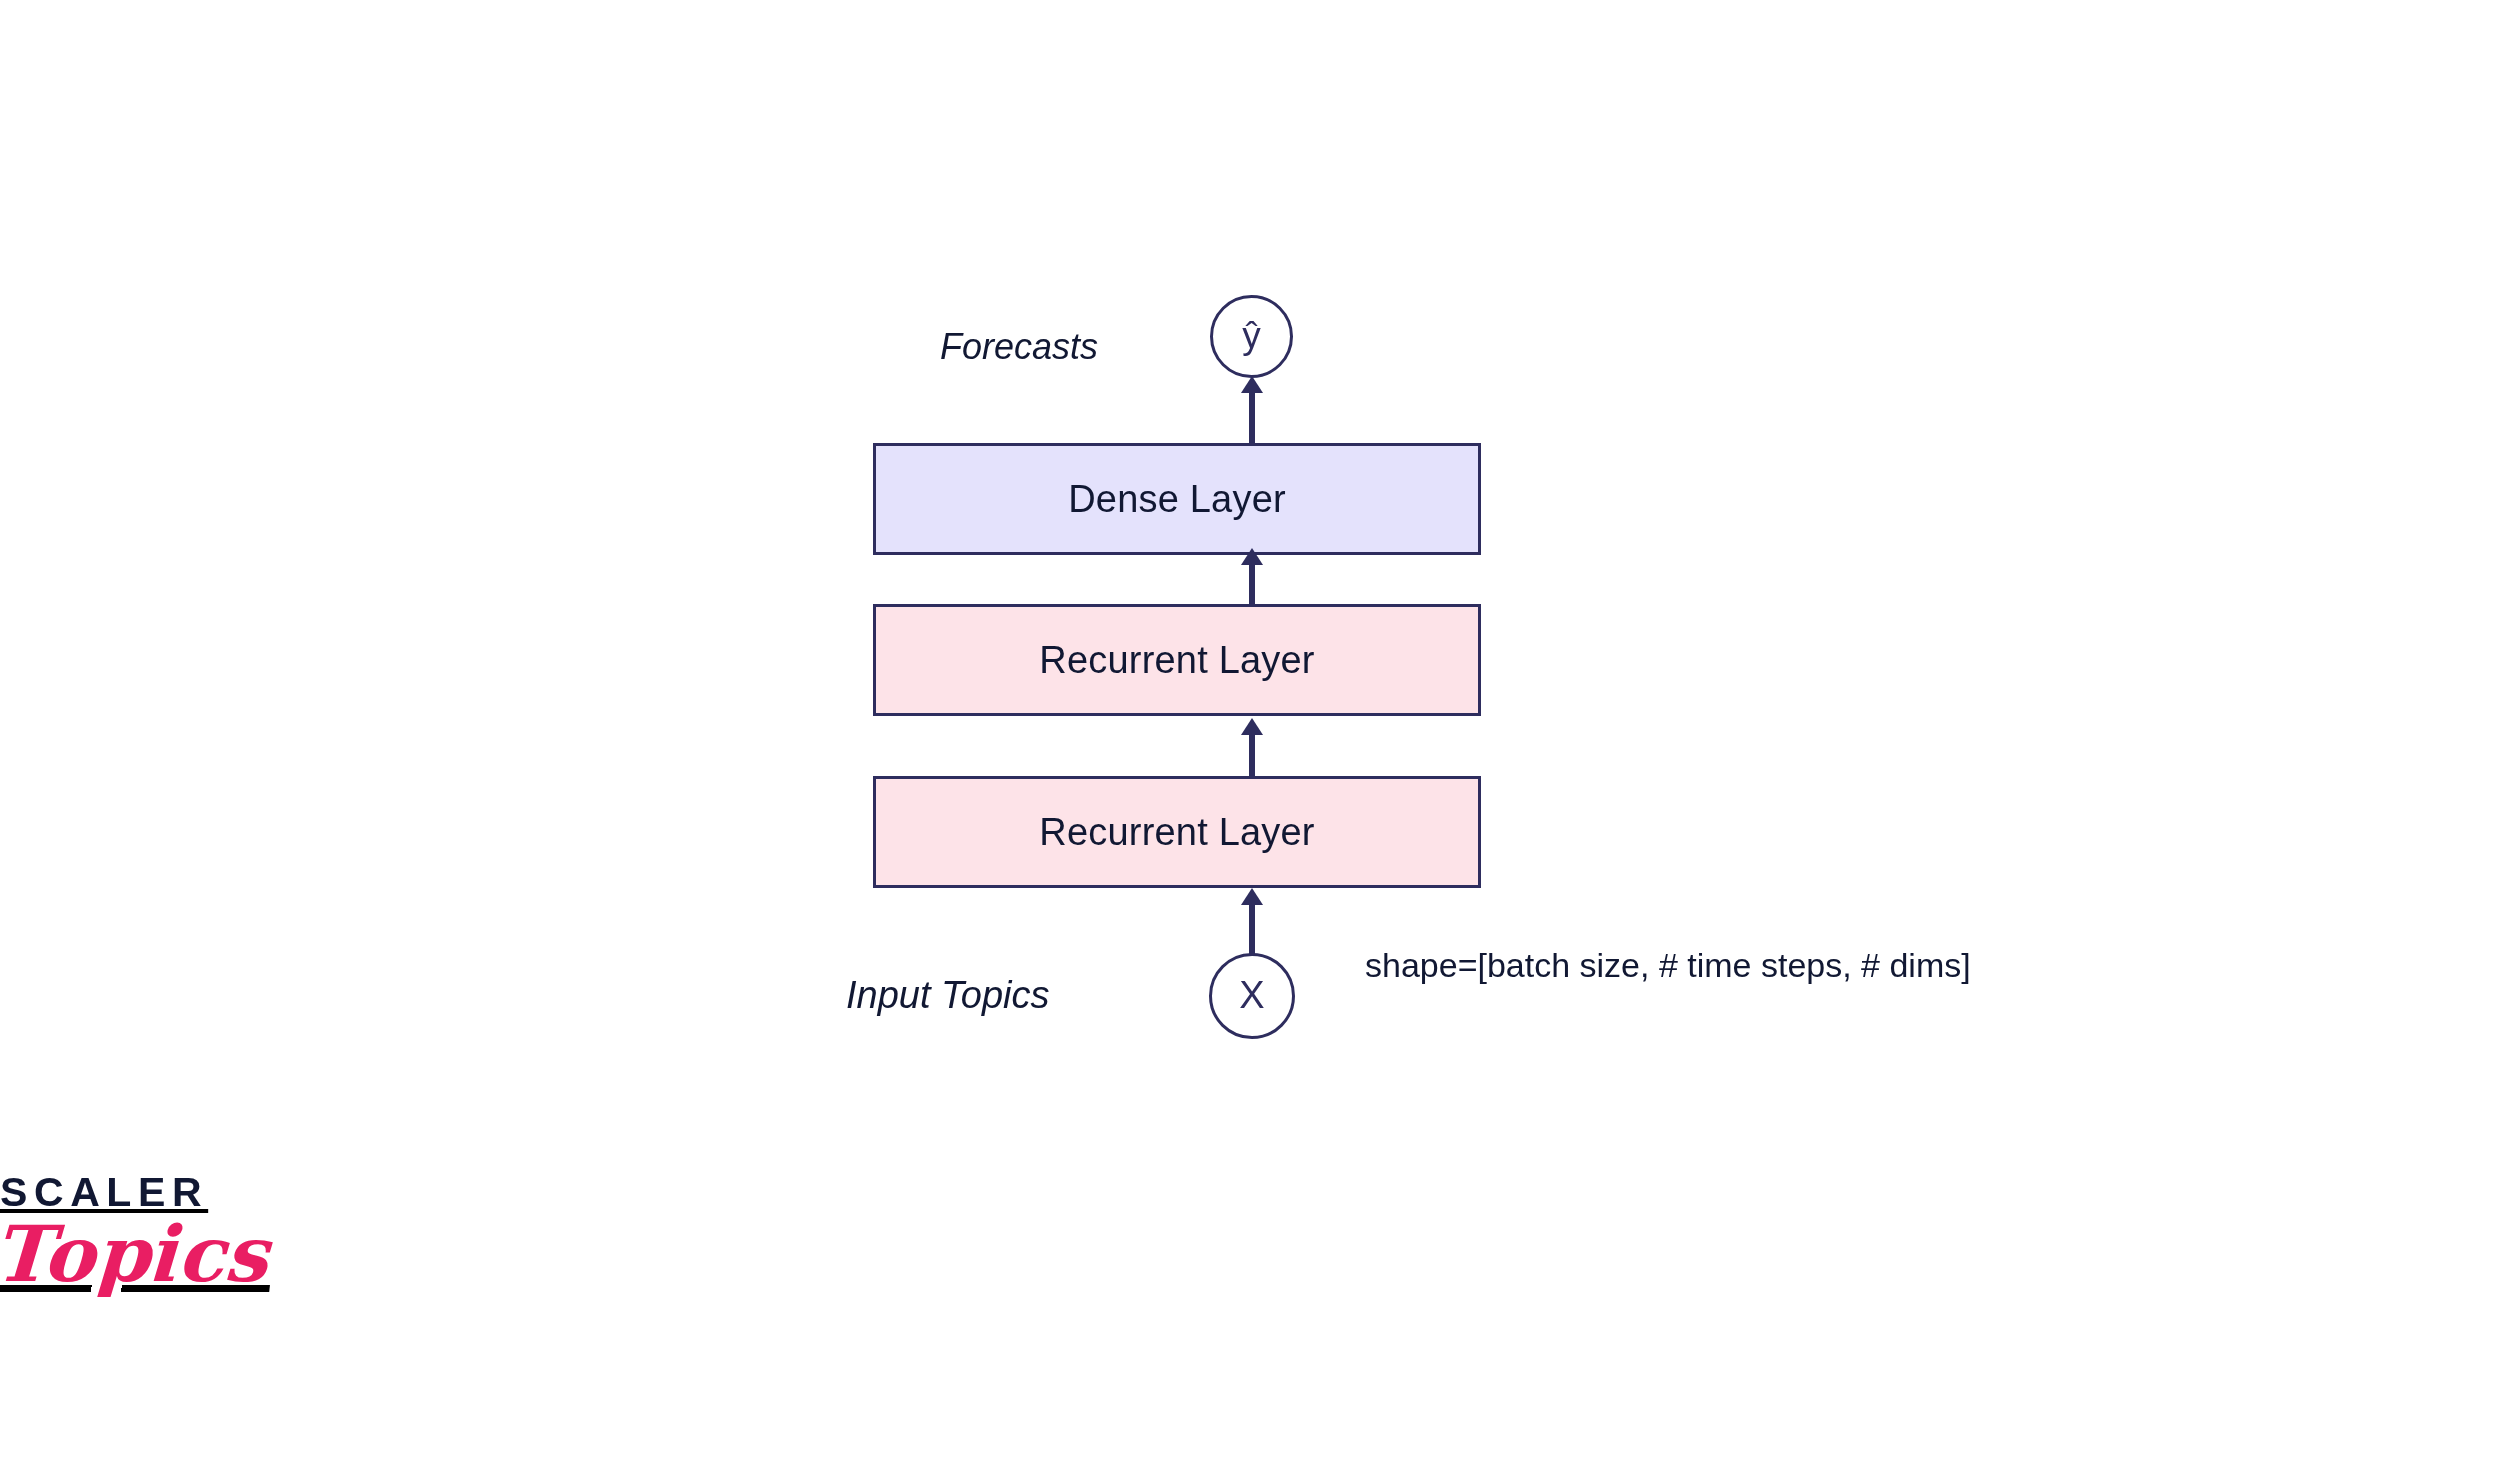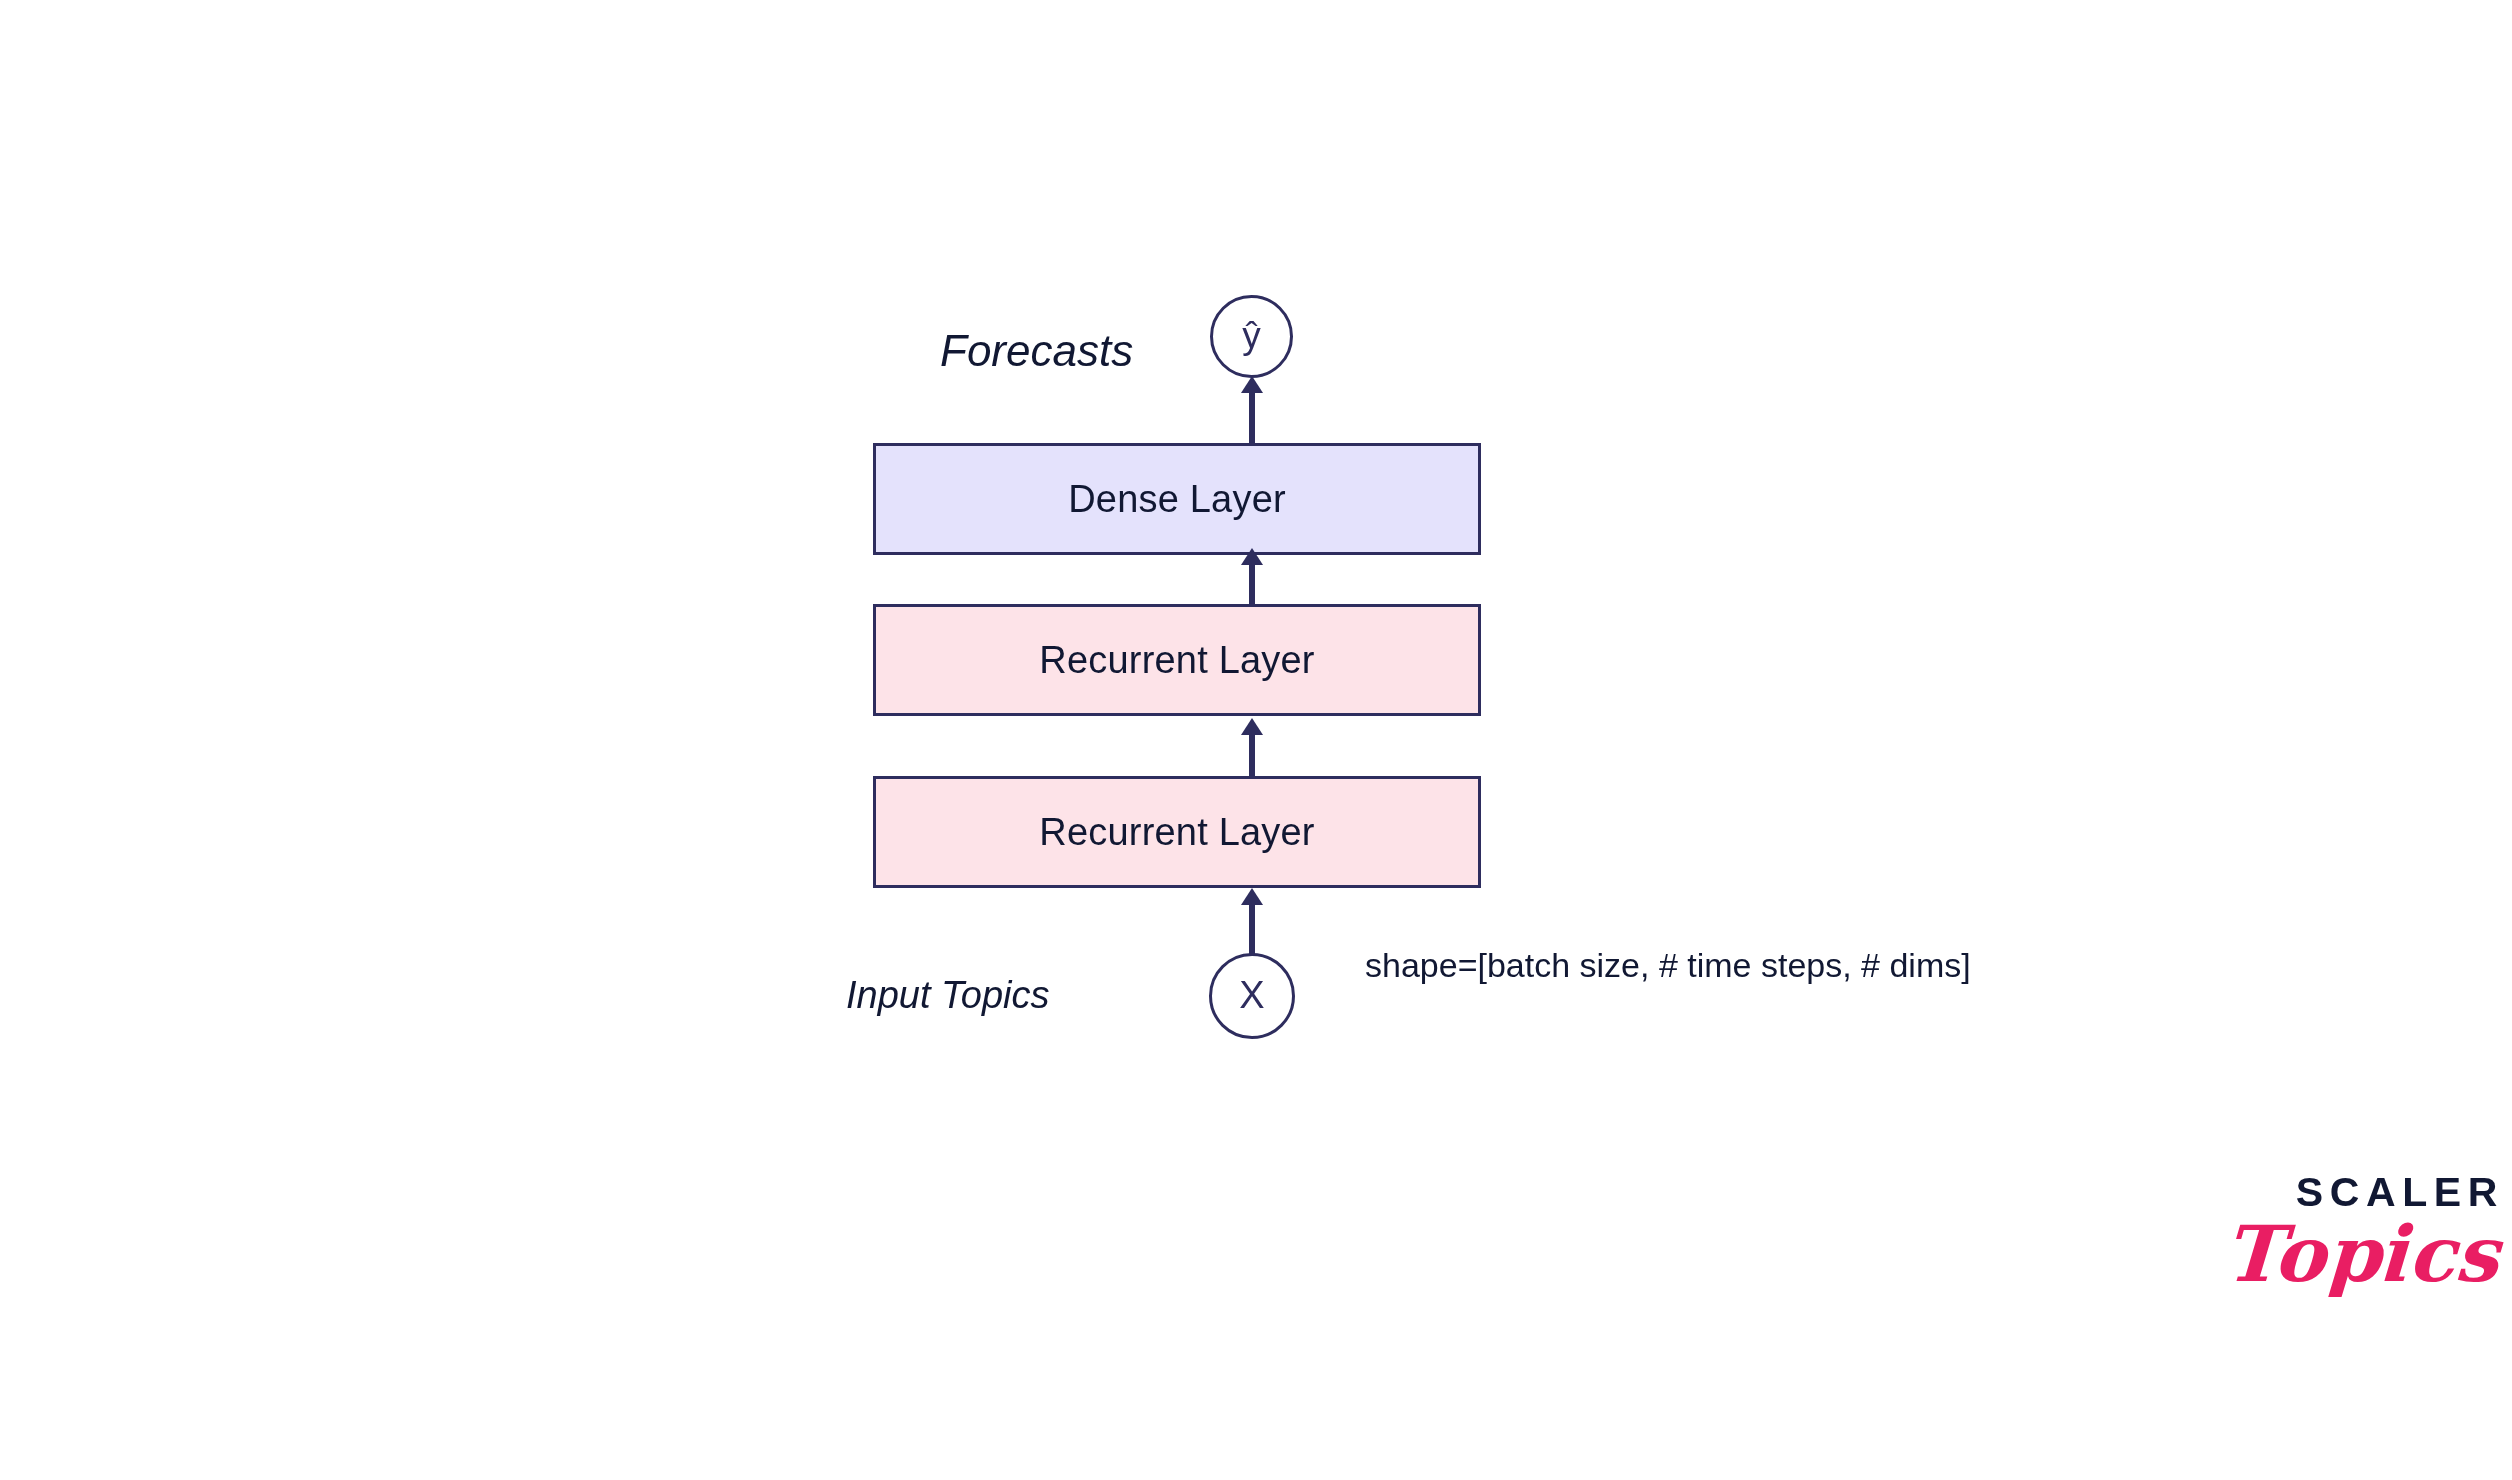--- a/index.html
+++ b/index.html
@@ -93,21 +93,21 @@
   
   .side-label {
     position: absolute;
     font-style: italic;
     color: #111833;
     white-space: nowrap;
   }
   .side-label.forecasts {
     left: 940px;
     top: 326px;
-    font-size: 44px;
+    font-size: 36px;
   }
   .side-label.input-windows {
     left: 846px;
     top: 974px;
     font-size: 38px;
   }
 
   .shape-annotation {
     position: absolute;
     left: 1365px;
@@ -140,21 +140,22 @@
   .arrow.a-rec1-to-dense { top: 563px;  height: 43px; }
   .arrow.a-rec2-to-rec1  { top: 733px;  height: 44px; }
   .arrow.a-x-to-rec2     { top: 903px; height: 52px; }
 
   
   .brand {
     position: absolute;
     left: 0;
     top: 1171px;
     width: 2504px;
-    text-align: right;
+    text-align: left;
+    text-decoration: underline;
   }
   .brand-scaler {
     display: block;
     font-size: 41px;
     font-weight: bold;
     letter-spacing: 6.6px;
     color: #111833;
     line-height: 1.05;
   }
   .brand-topics {

